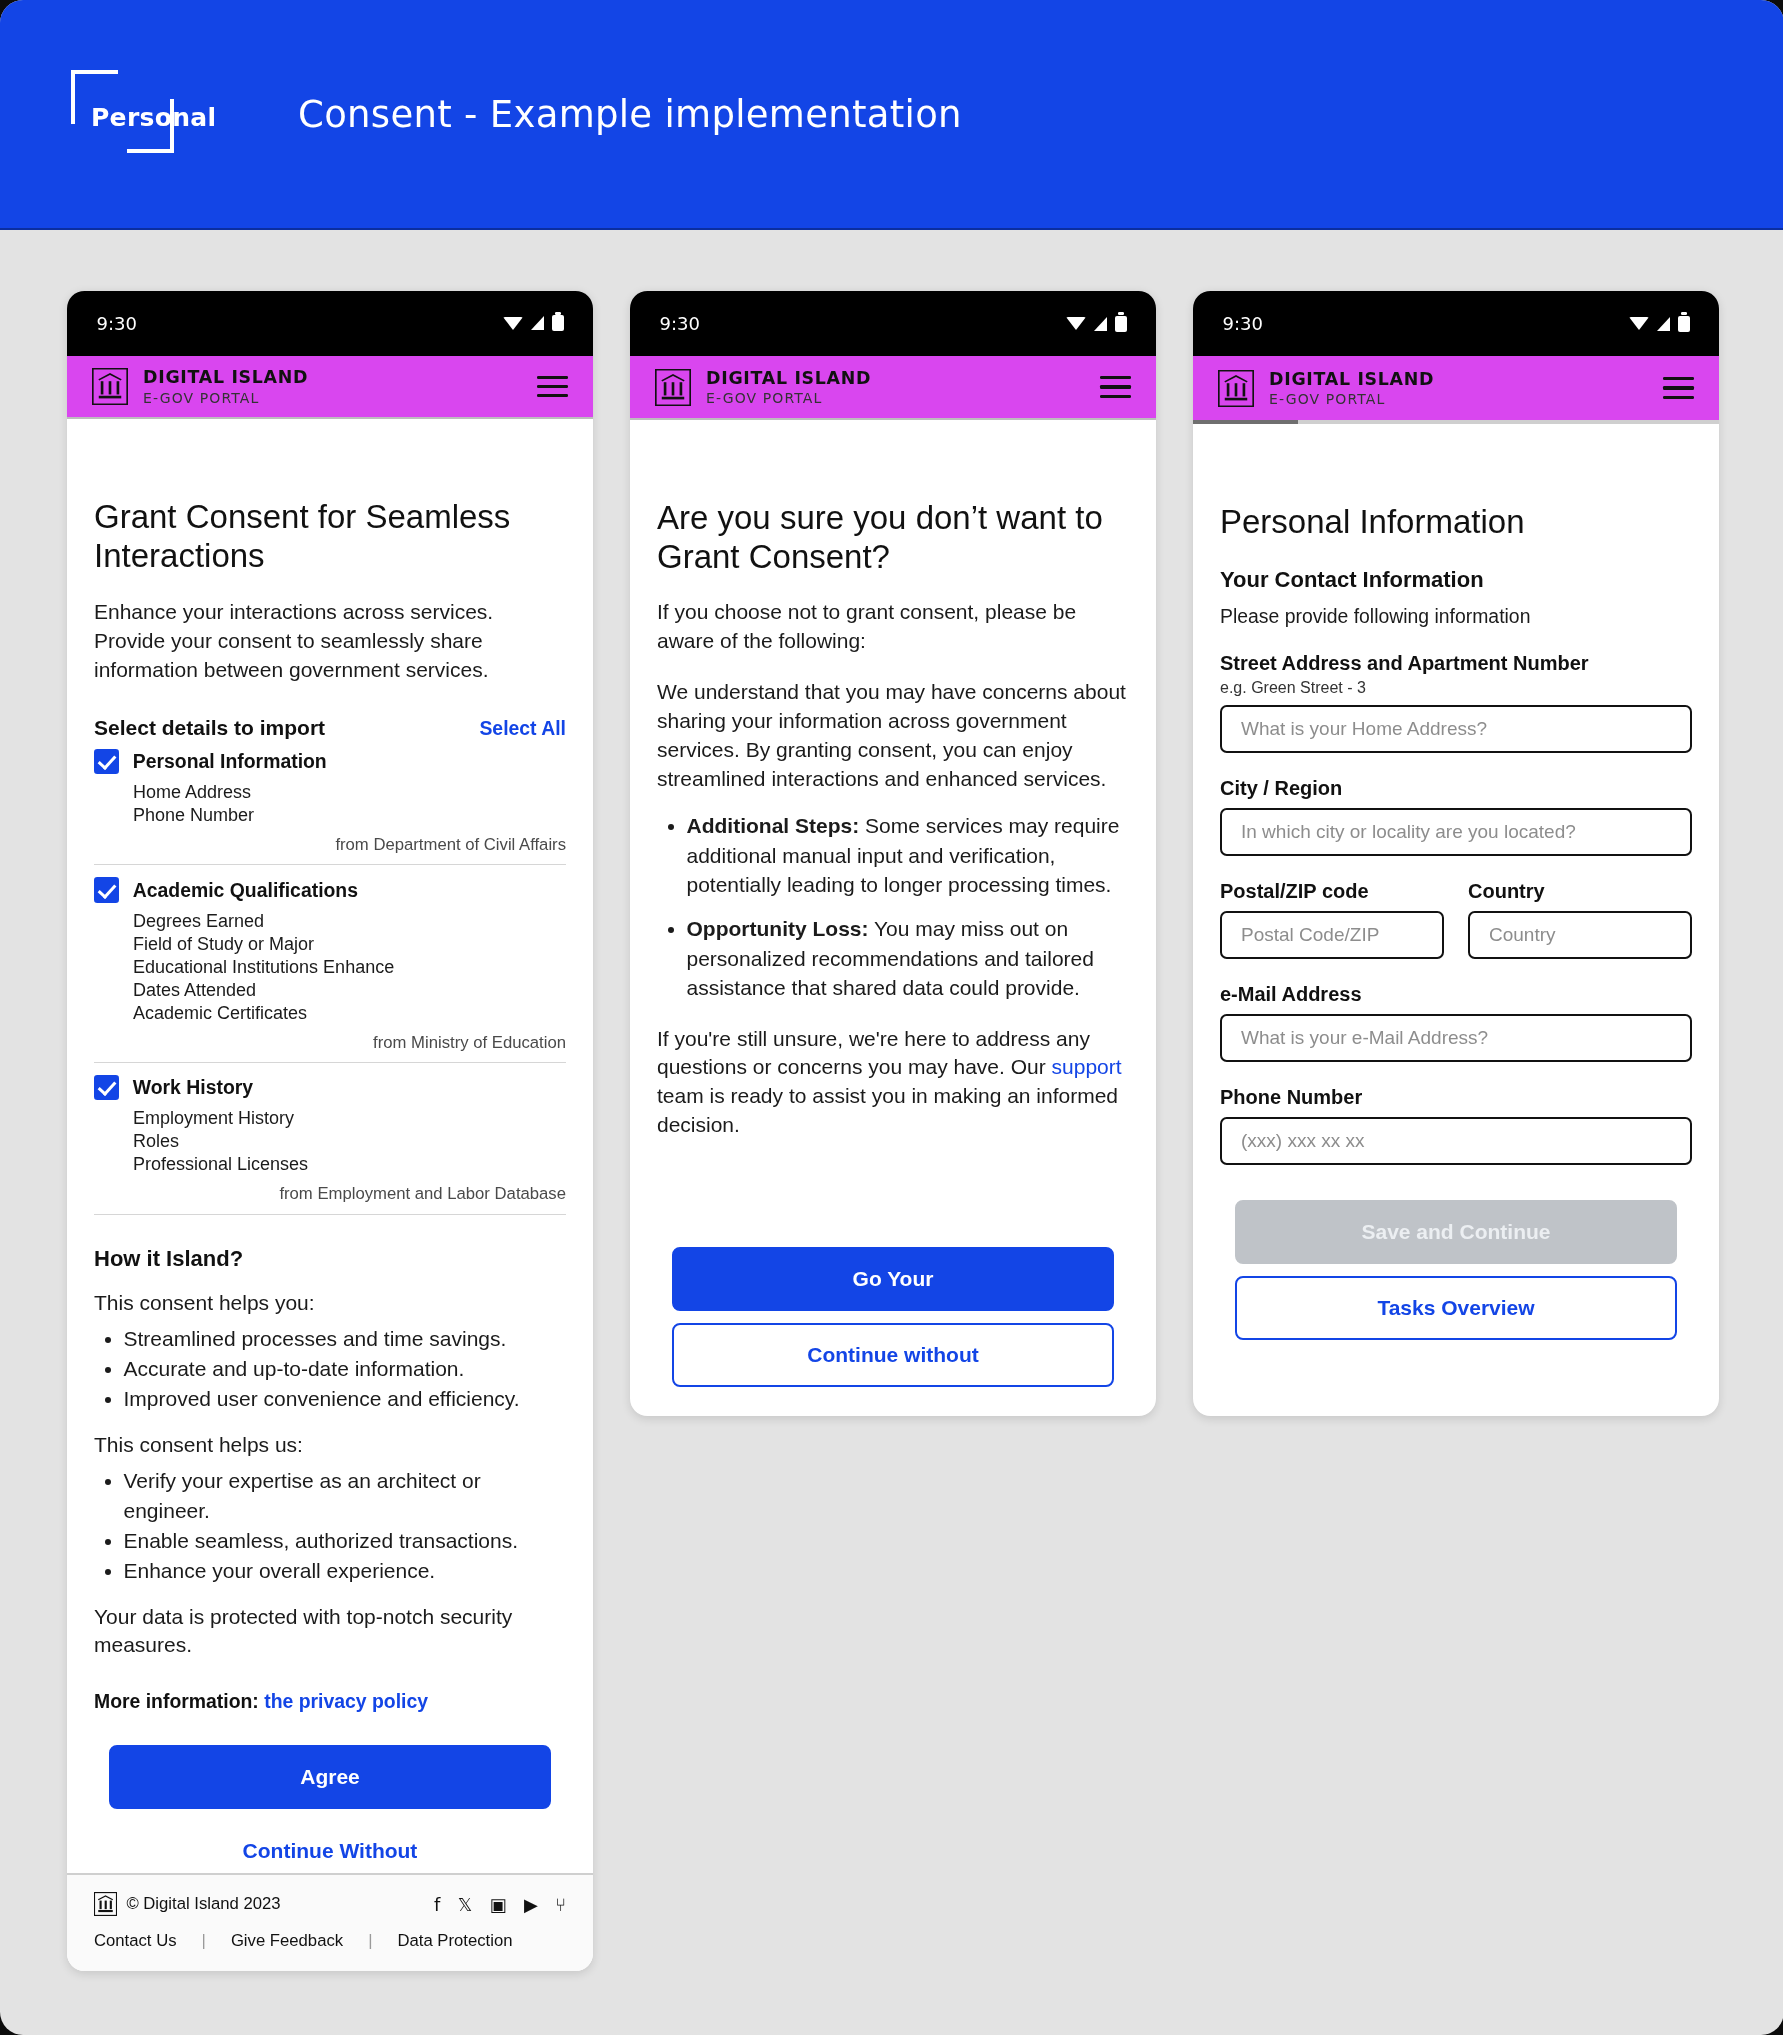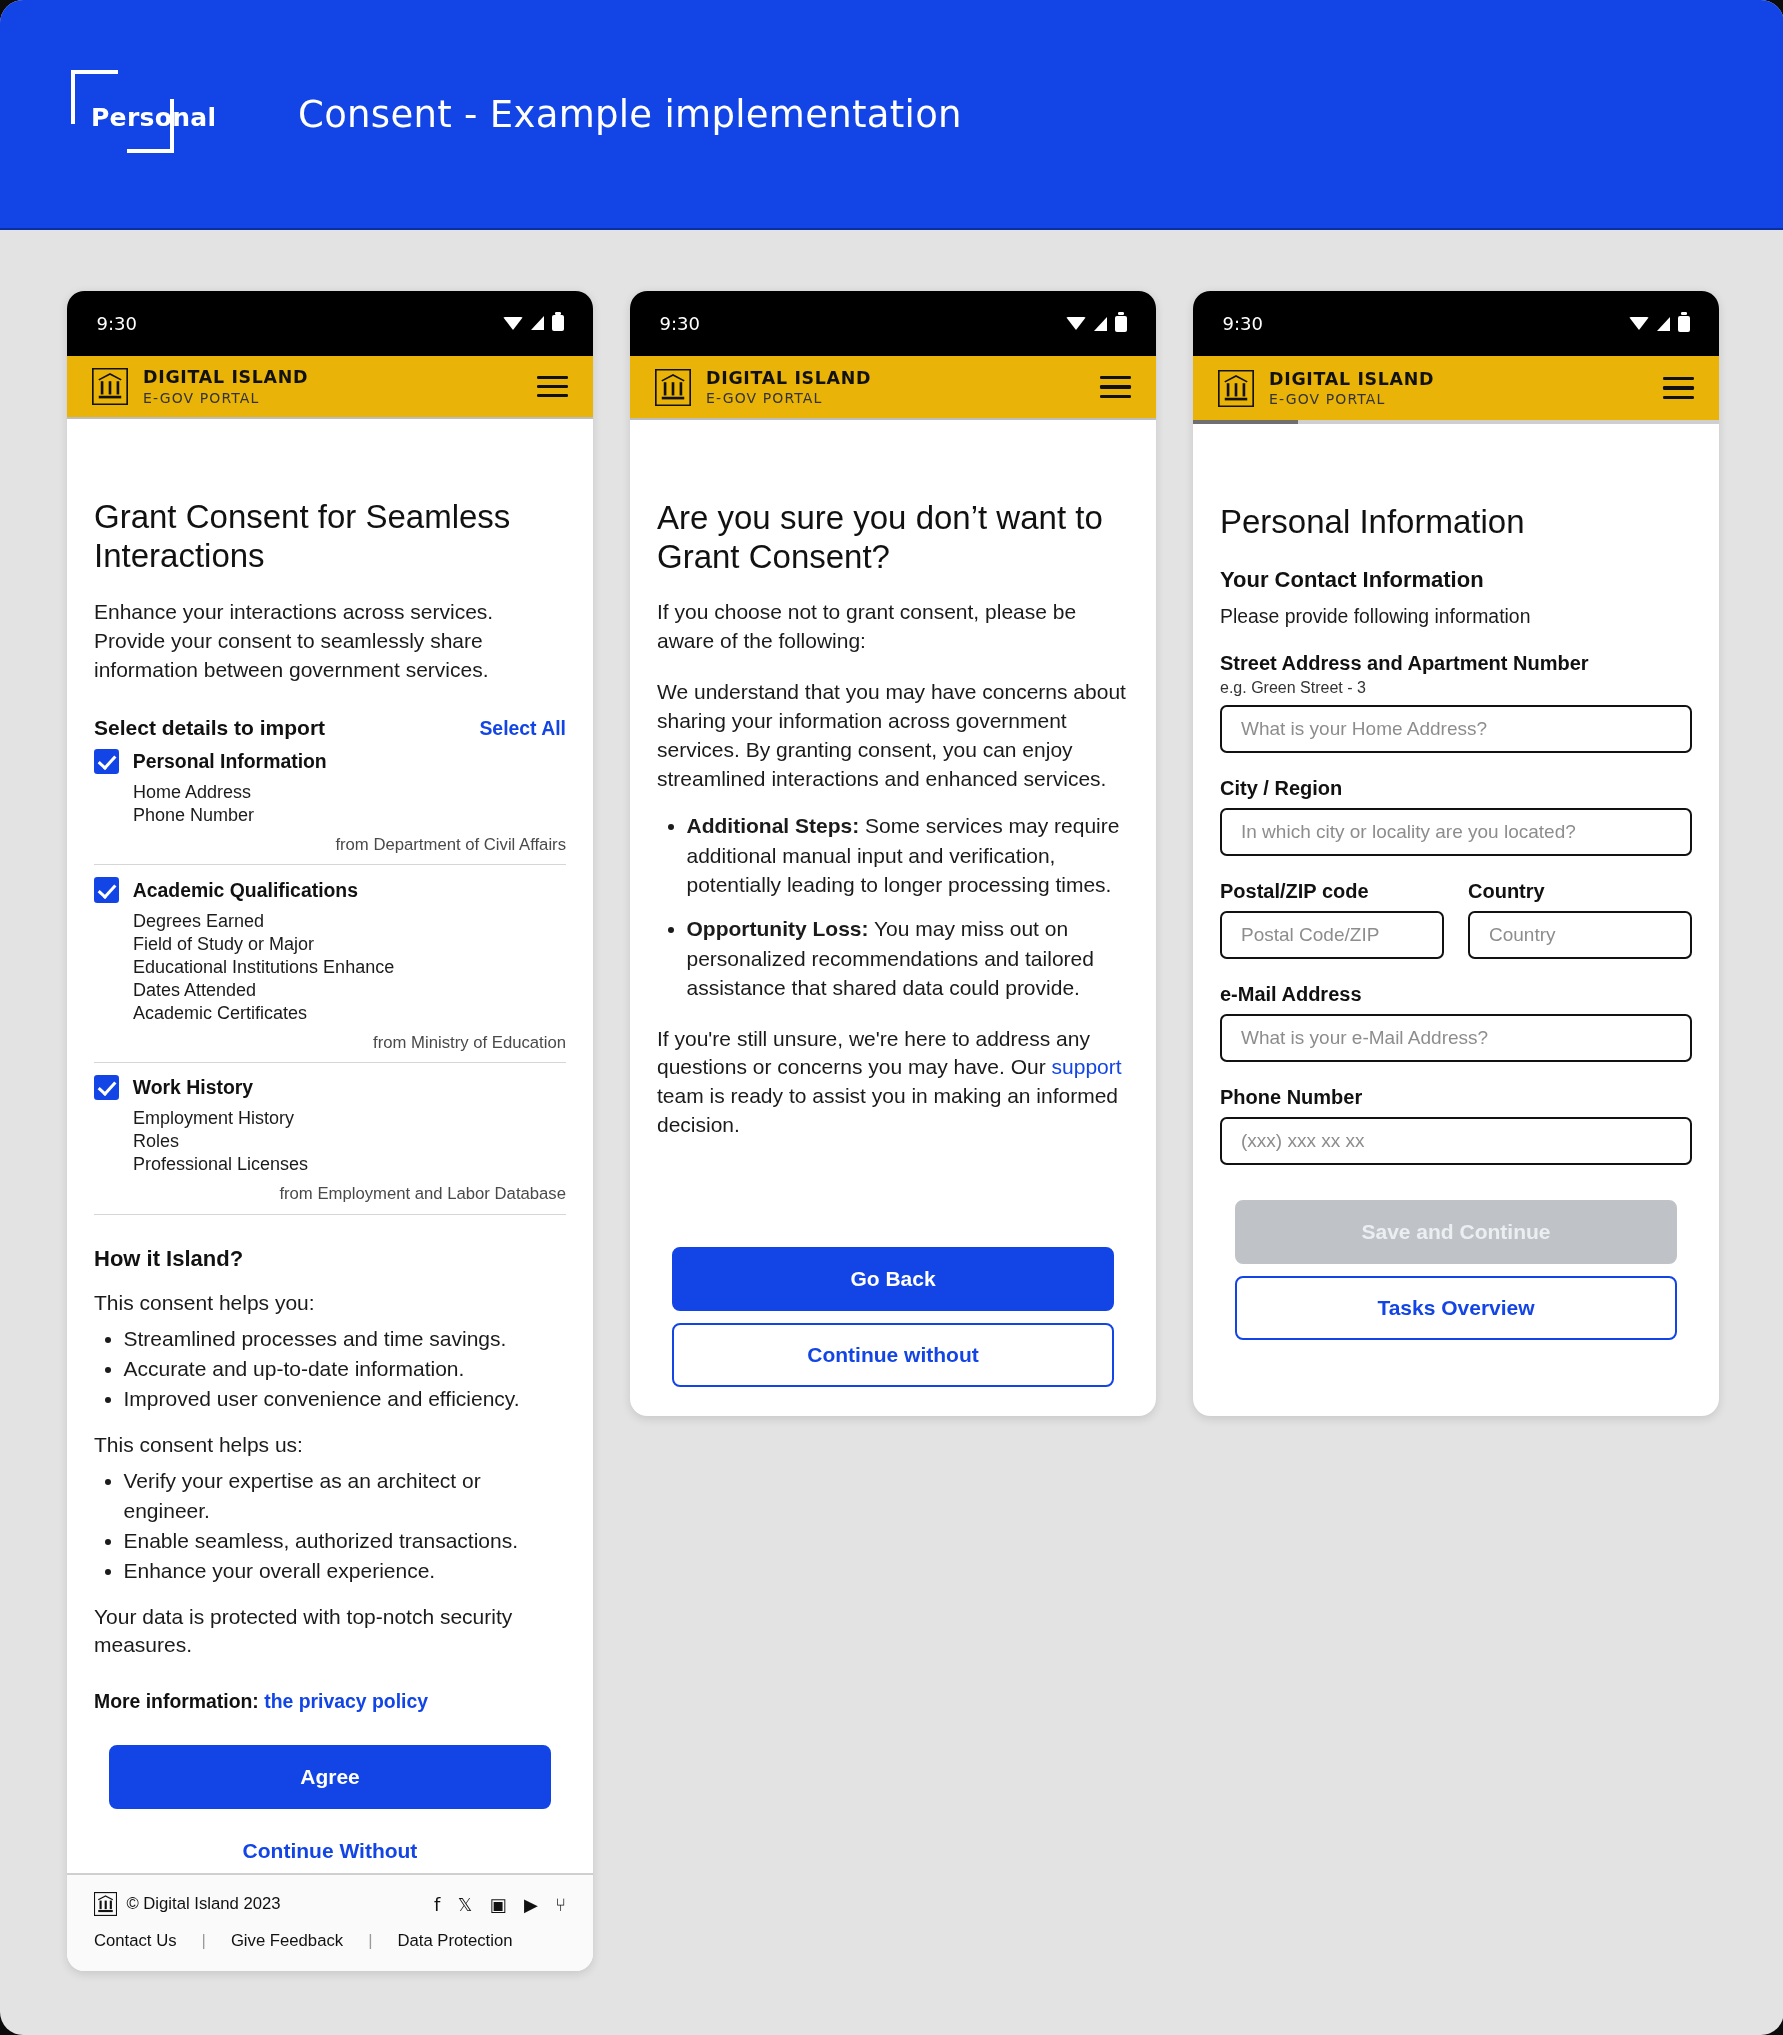--- a/index.html
+++ b/index.html
@@ -114,21 +114,21 @@
     position: absolute;
     top: -3.3px; left: 2.7px;
     width: 6px; height: 2.7px;
     background: #fff;
     border-radius: 1.3px;
   }
 
   
   .appbar {
     height: 64px;
-    background: #eab308;
+    background: #d946ef;
     display: flex;
     align-items: center;
     padding: 0 25.4px;
     border-bottom: 2px solid #bdbdbd;
     gap: 14.7px;
   }
   .crest { width: 36px; height: 37px; flex: 0 0 auto; }
   .brand-lines { flex: 1 1 auto; }
   .brand-1 {
     font-size: 17.4px;
@@ -480,21 +480,21 @@
           </li>
         </ul>
 
         <p class="lede">
           <span>If you're still unsure, we're here to address any questions or concerns you may have. Our </span><a href="#" class="link-blue" style="font-weight:normal;font-size:21px">support</a><span> team is ready to assist you in making an informed decision.</span>
         </p>
 
         <div class="spacer"></div>
 
         <div style="margin:0 14.7px 0 14.7px">
-          <button class="btn btn-primary">Go Back</button>
+          <button class="btn btn-primary">Go Your</button>
         </div>
         <div style="margin:12px 14.7px 29.5px 14.7px">
           <button class="btn btn-outline">Continue without</button>
         </div>
       </div>
     </div>
 
     <div class="phone p3">
       <div class="statusbar">
         <span>9:30</span>

